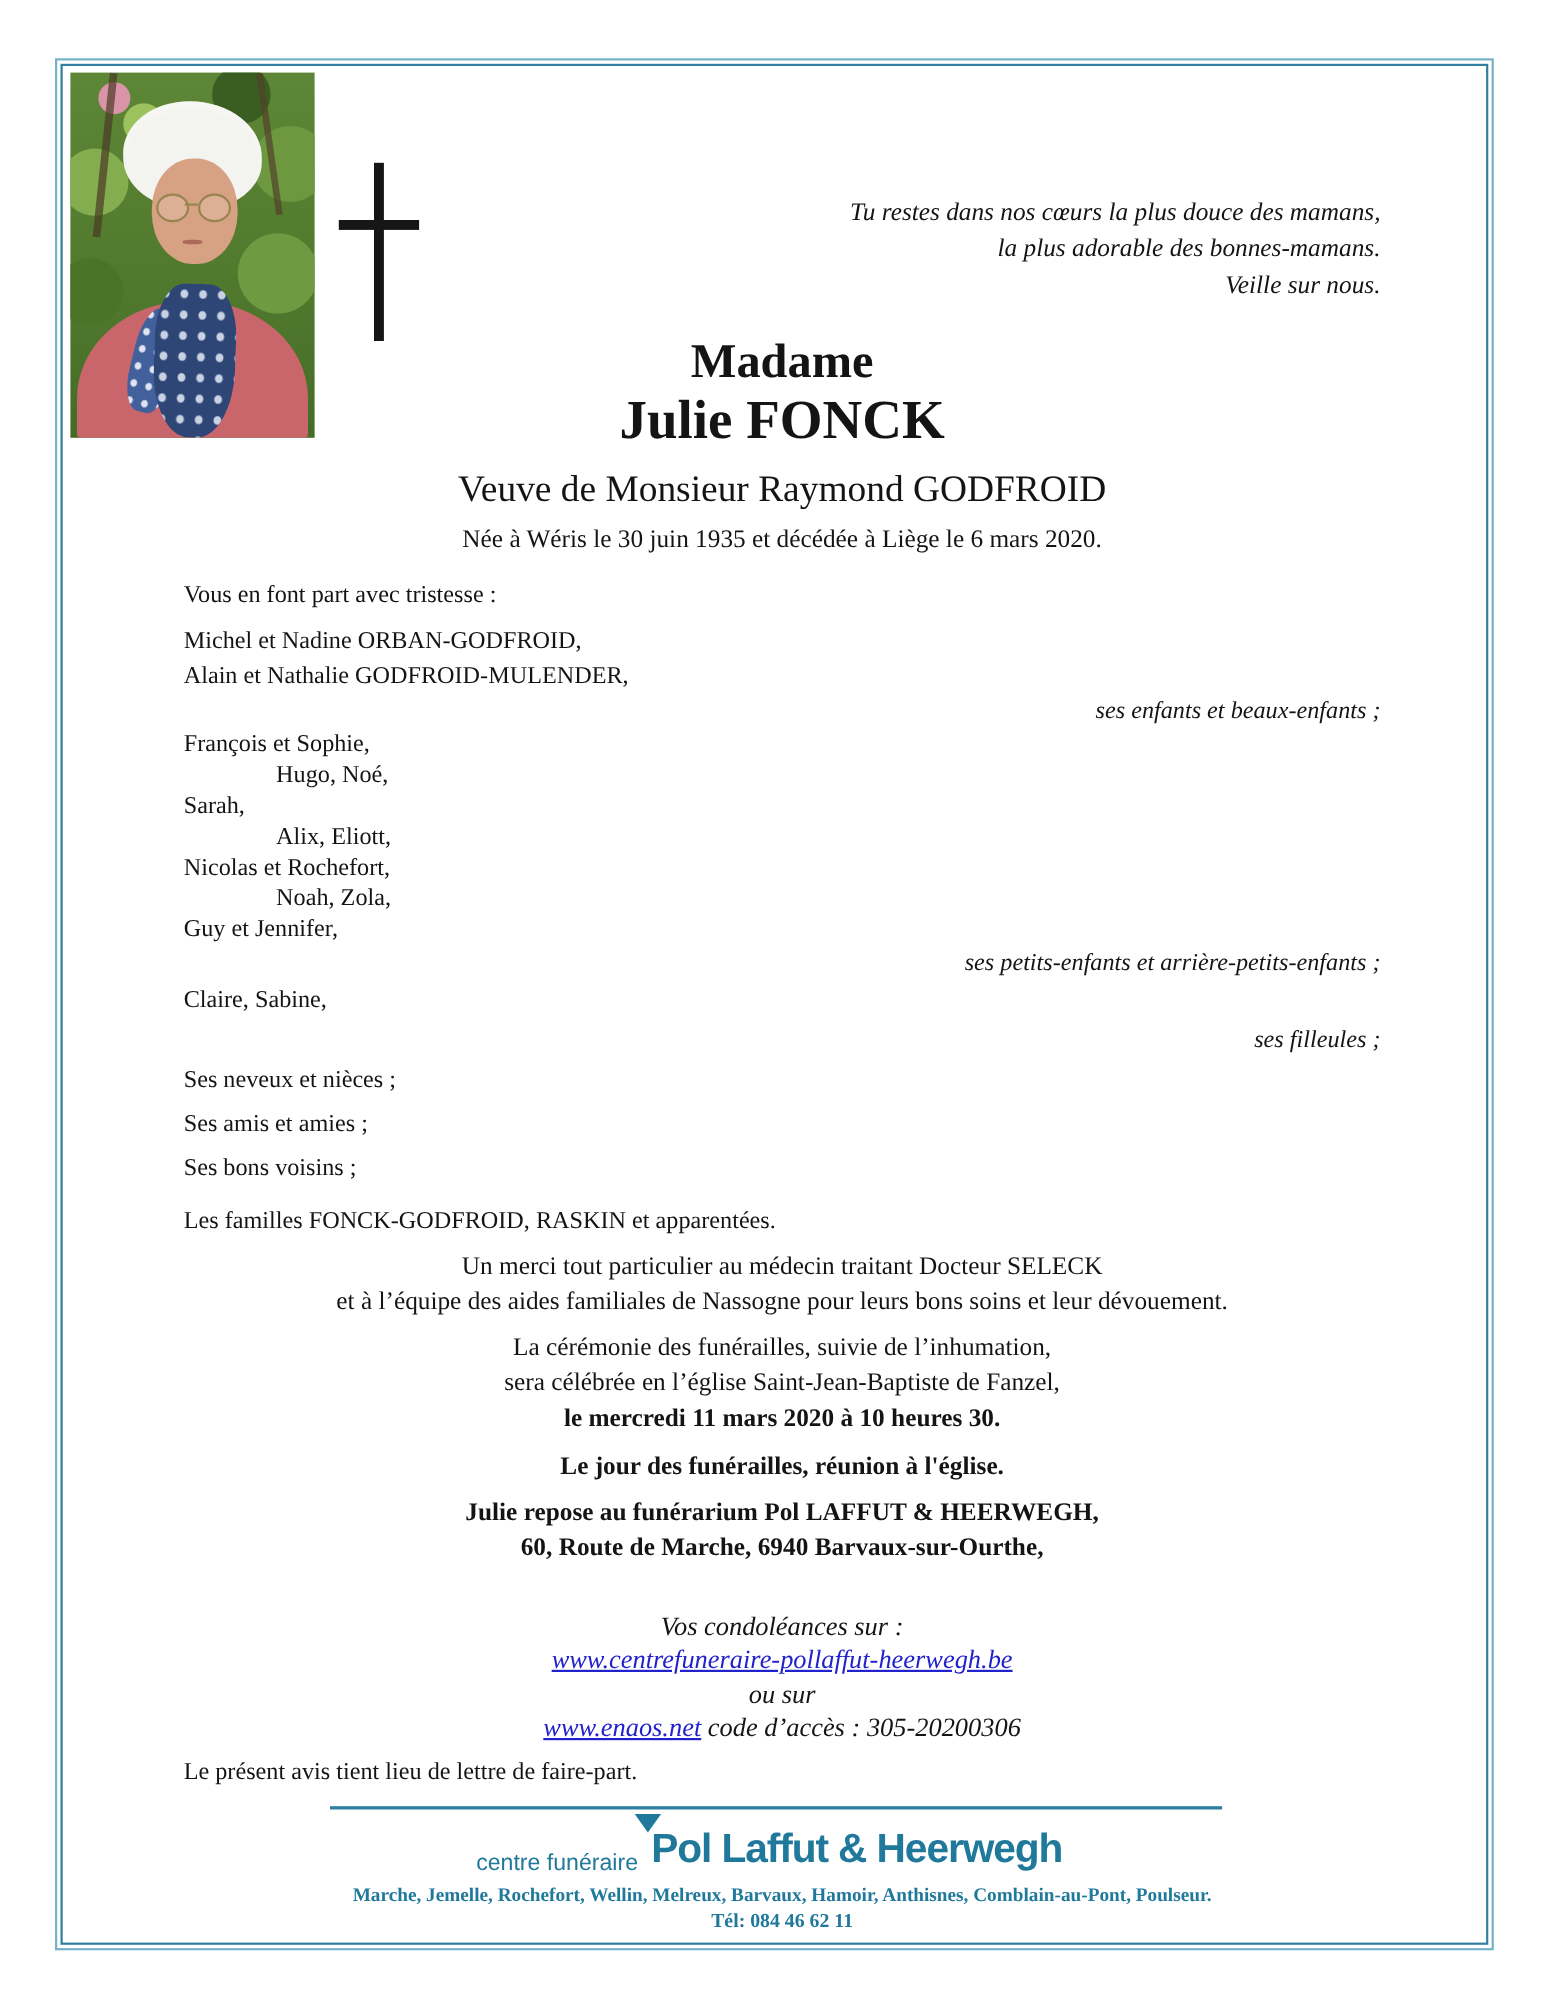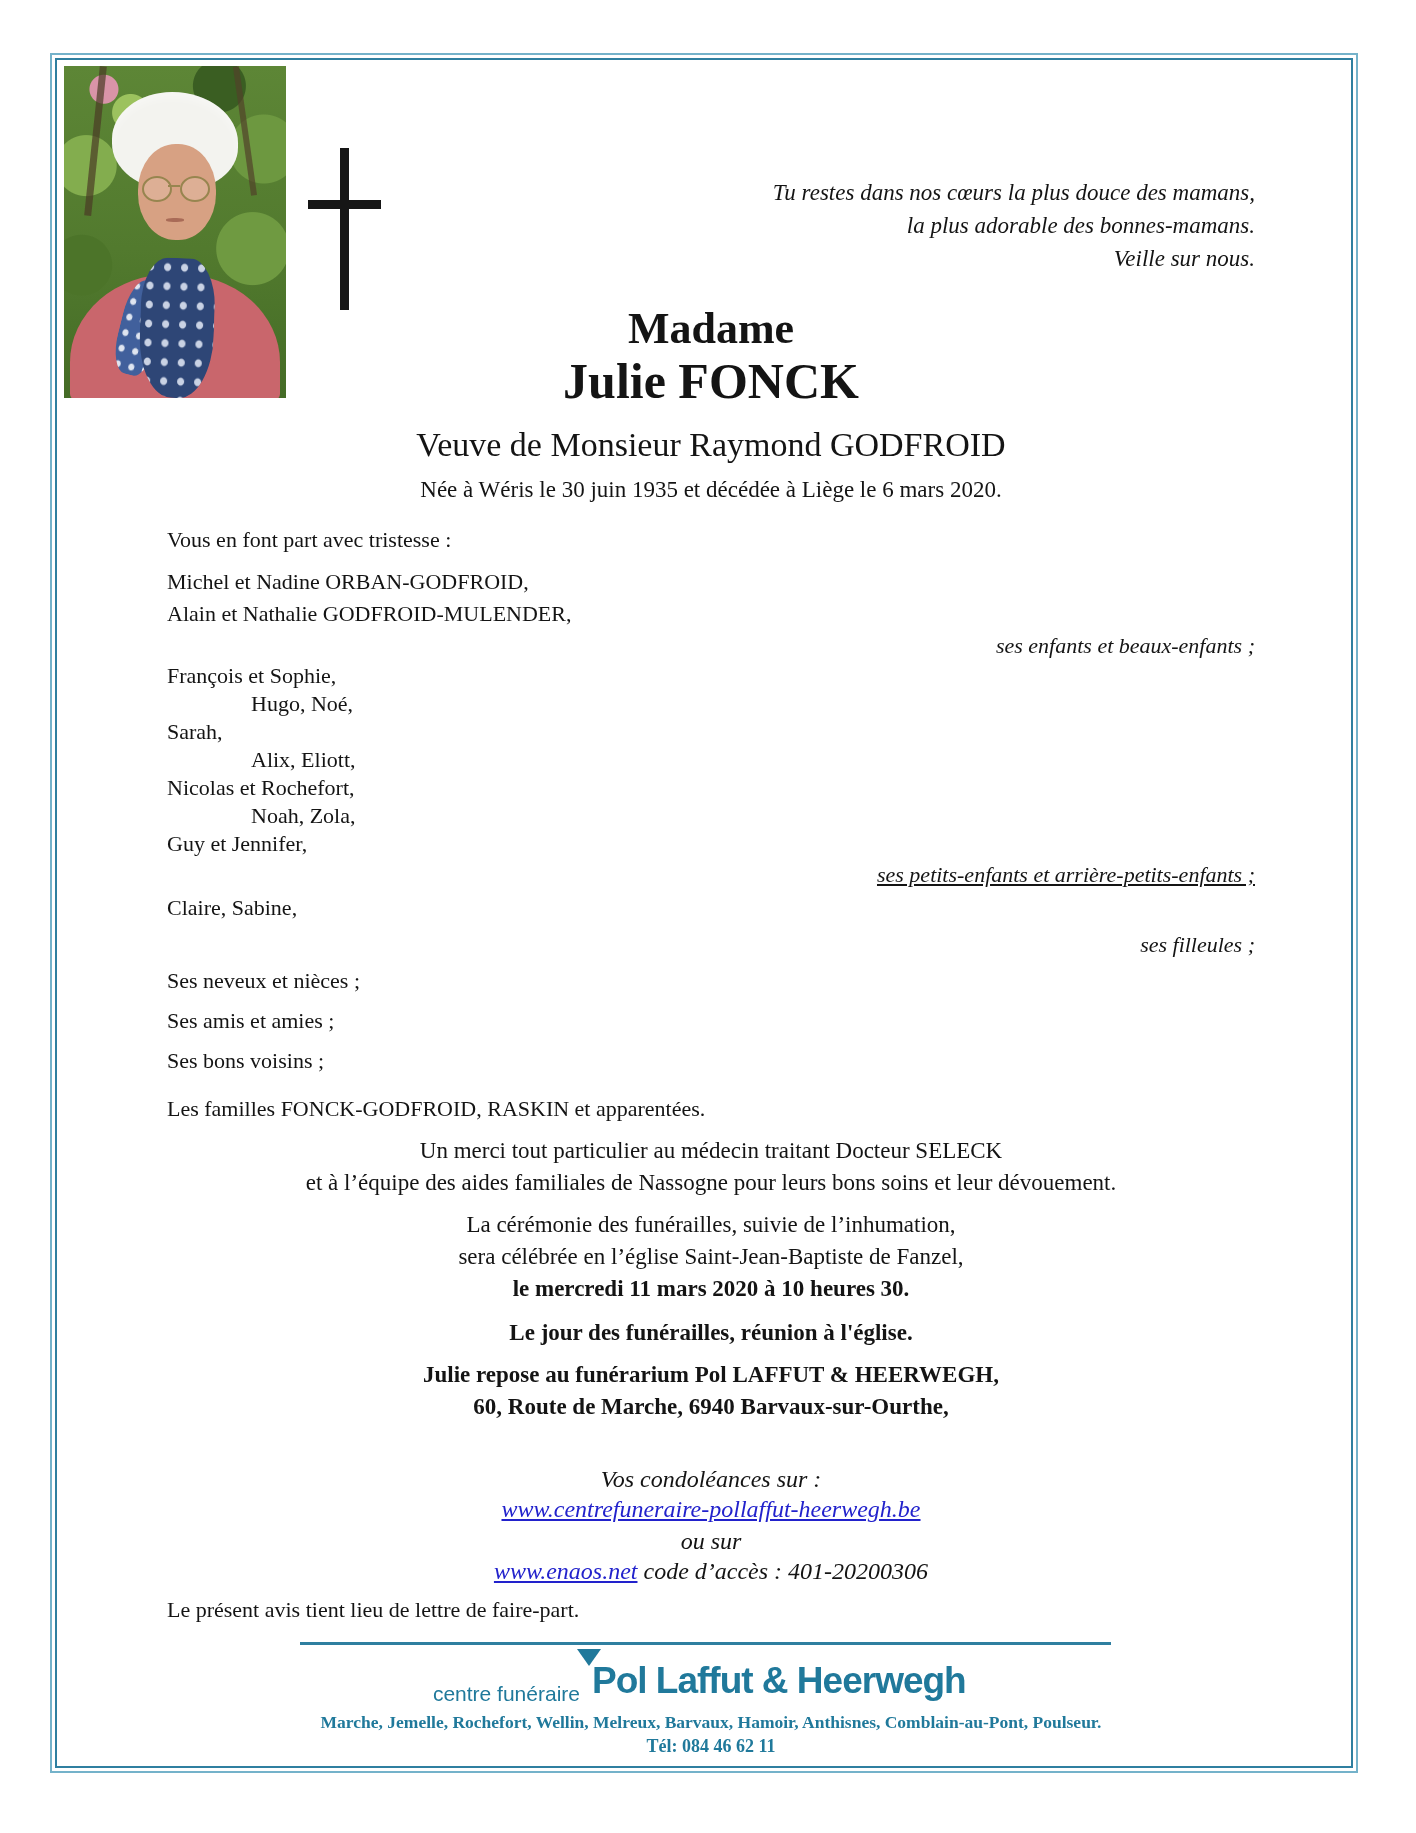--- a/index.html
+++ b/index.html
@@ -116,21 +116,21 @@
   <div class="line l" style="top:569px;">Michel et Nadine ORBAN-GODFROID,</div>
   <div class="line l" style="top:601px;">Alain et Nathalie GODFROID-MULENDER,</div>
   <div class="line r" style="top:633px;">ses enfants et beaux-enfants ;</div>
   <div class="line l" style="top:663px;">François et Sophie,</div>
   <div class="line ind" style="top:691px;">Hugo, Noé,</div>
   <div class="line l" style="top:719px;">Sarah,</div>
   <div class="line ind" style="top:747px;">Alix, Eliott,</div>
   <div class="line l" style="top:775px;">Nicolas et Rochefort,</div>
   <div class="line ind" style="top:803px;">Noah, Zola,</div>
   <div class="line l" style="top:831px;">Guy et Jennifer,</div>
-  <div class="line r" style="top:862px;text-decoration:underline;">ses petits-enfants et arrière-petits-enfants ;</div>
+  <div class="line r" style="top:862px;">ses petits-enfants et arrière-petits-enfants ;</div>
   <div class="line l" style="top:895px;">Claire, Sabine,</div>
   <div class="line r" style="top:932px;">ses filleules ;</div>
   <div class="line l" style="top:968px;">Ses neveux et nièces ;</div>
   <div class="line l" style="top:1008px;">Ses amis et amies ;</div>
   <div class="line l" style="top:1048px;">Ses bons voisins ;</div>
   <div class="line l" style="top:1096px;">Les familles FONCK-GODFROID, RASKIN et apparentées.</div>
 
   <div class="line c sz23" style="top:1138px;">Un merci tout particulier au médecin traitant Docteur SELECK</div>
   <div class="line c sz23" style="top:1170px;">et à l’équipe des aides familiales de Nassogne pour leurs bons soins et leur dévouement.</div>
 
@@ -139,21 +139,21 @@
   <div class="line c sz23 b" style="top:1276px;">le mercredi 11 mars 2020 à 10 heures 30.</div>
 
   <div class="line c sz23 b" style="top:1320px;">Le jour des funérailles, réunion à l'église.</div>
 
   <div class="line c sz23 b" style="top:1362px;">Julie repose au funérarium Pol LAFFUT &amp; HEERWEGH,</div>
   <div class="line c sz23 b" style="top:1394px;">60, Route de Marche, 6940 Barvaux-sur-Ourthe,</div>
 
   <div class="line c sz24 i" style="top:1466px;">Vos condoléances sur :</div>
   <div class="line c sz24" style="top:1496px;"><a href="#" class="lnk">www.centrefuneraire-pollaffut-heerwegh.be</a></div>
   <div class="line c sz24 i" style="top:1528px;">ou sur</div>
-  <div class="line c sz24 i" style="top:1558px;"><a href="#" class="lnk">www.enaos.net</a><span> code d’accès : 401-20200306</span></div>
+  <div class="line c sz24 i" style="top:1558px;"><a href="#" class="lnk">www.enaos.net</a><span> code d’accès : 305-20200306</span></div>
 
   <div class="line l" style="top:1597px;">Le présent avis tient lieu de lettre de faire-part.</div>
 
   <div class="footer-rule"></div>
   <div class="logo-tri"></div>
   <div class="brand-prefix">centre funéraire</div>
   <div class="brand-name">Pol Laffut &amp; Heerwegh</div>
   <div class="cities">Marche, Jemelle, Rochefort, Wellin, Melreux, Barvaux, Hamoir, Anthisnes, Comblain-au-Pont, Poulseur.</div>
   <div class="phone">Tél: 084 46 62 11</div>
 

